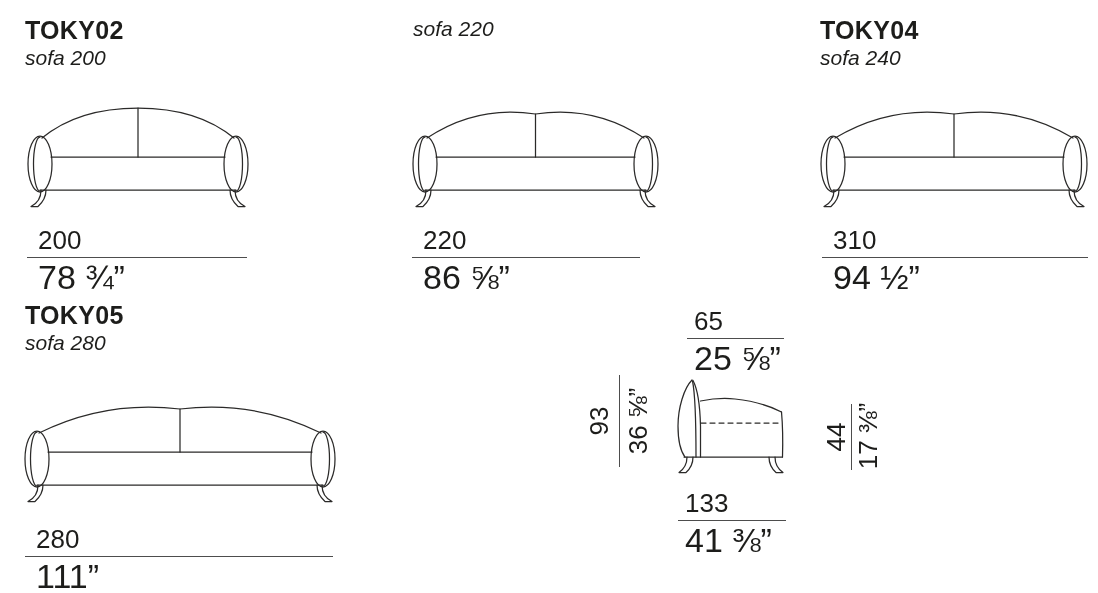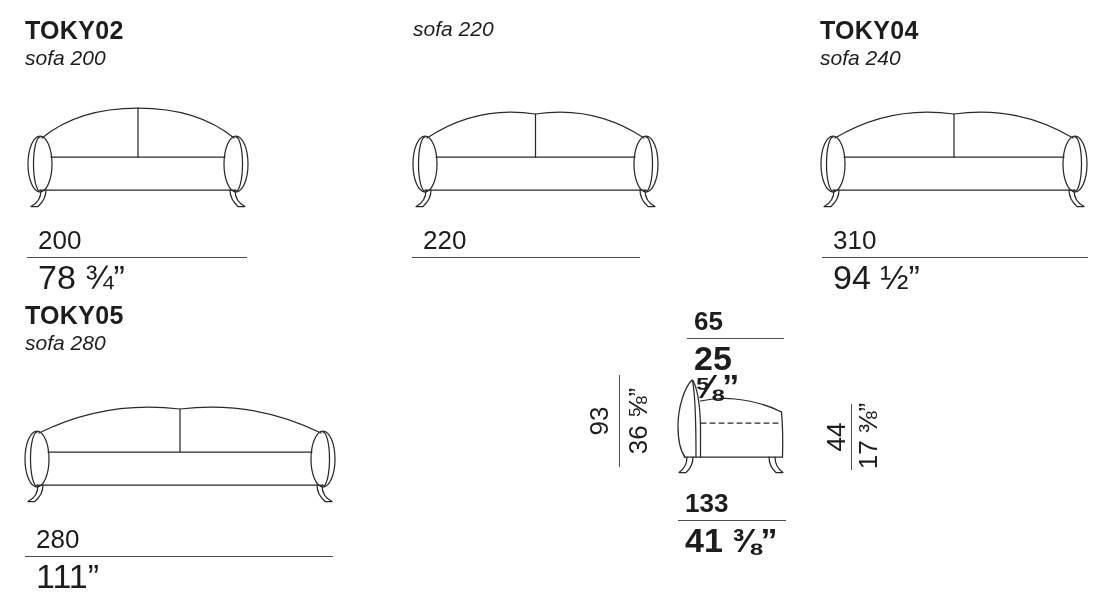--- a/index.html
+++ b/index.html
@@ -6,21 +6,21 @@
   .canvas {
     position:relative; width:1098px; height:593px; background:#ffffff;
     font-family:"Liberation Sans", sans-serif; color:#1d1d1b; overflow:hidden;
   }
   .abs { position:absolute; }
   .model-title   { font-weight:bold; font-size:25px; line-height:1.15; letter-spacing:0.3px; }
   .model-subtitle{ font-style:italic; font-size:21px; line-height:1.25; }
   .hdim-cm { font-size:26px; line-height:28px; padding-left:11px; padding-bottom:3px; }
   .hdim-line { height:0; border-top:1.4px solid #4d4d4d; }
   .hdim-in { font-size:34px; line-height:28px; padding-left:11px; padding-top:5px; }
-  .hdim.tight .hdim-cm, .hdim.tight .hdim-in { padding-left:7px;font-weight:bold; }
+  .hdim.tight .hdim-cm, .hdim.tight .hdim-in { padding-left:7px; }
   .vline { width:1.4px; background:#4d4d4d; }
   .vbox { display:flex; align-items:center; justify-content:center; overflow:visible; }
   .vtext { transform:rotate(-90deg); white-space:nowrap; font-size:26px; line-height:1; }
   svg { display:block; overflow:visible; }
 </style>
 </head>
 <body>
 
 <div class="canvas">
 
@@ -61,20 +61,21 @@
         <ellipse cx="233" cy="57" rx="12" ry="28" stroke="#2b2a29" stroke-width="1.25" fill="none"></ellipse>
         <path d="M 12 30 A 6.5 27 0 0 0 12 84" stroke="#2b2a29" stroke-width="1.25" stroke-linecap="round" stroke-linejoin="round" fill="none"></path>
         <path d="M 233 30 A 6.5 27 0 0 1 233 84" stroke="#2b2a29" stroke-width="1.25" stroke-linecap="round" stroke-linejoin="round" fill="none"></path>
         <path d="M 13 83 C 13 91 10 96 3 99.5 L 10 99.5 C 15 95 18 89 18 83" stroke="#2b2a29" stroke-width="1.25" stroke-linecap="round" stroke-linejoin="round" fill="none"></path>
         <path d="M 232 83 C 232 91 235 96 242 99.5 L 235 99.5 C 230 95 227 89 227 83" stroke="#2b2a29" stroke-width="1.25" stroke-linecap="round" stroke-linejoin="round" fill="none"></path>
       </svg>
     </div>
   <div class="hdim abs" style="left:412px;top:226px;width:228px">
     <div class="hdim-cm">220</div>
     <div class="hdim-line"></div>
+    <div class="hdim-in">86 ⅝”</div>
   </div>
 
   <div class="abs" style="left:820px;top:16px">
     <div class="model-title">TOKY04</div>
     <div class="model-subtitle">sofa 240</div>
   </div>
   <div class="abs" style="left:821px;top:107px">
       <svg width="266" height="101" viewBox="0 0 266 101" fill="none">
         <path d="M 14 31 Q 69.16 -2 133 7 Q 196.84 -2 252 31" stroke="#2b2a29" stroke-width="1.25" stroke-linecap="round" stroke-linejoin="round" fill="none"></path>
         <path d="M 133 7 V 50" stroke="#2b2a29" stroke-width="1.25" stroke-linecap="round" stroke-linejoin="round" fill="none"></path>

